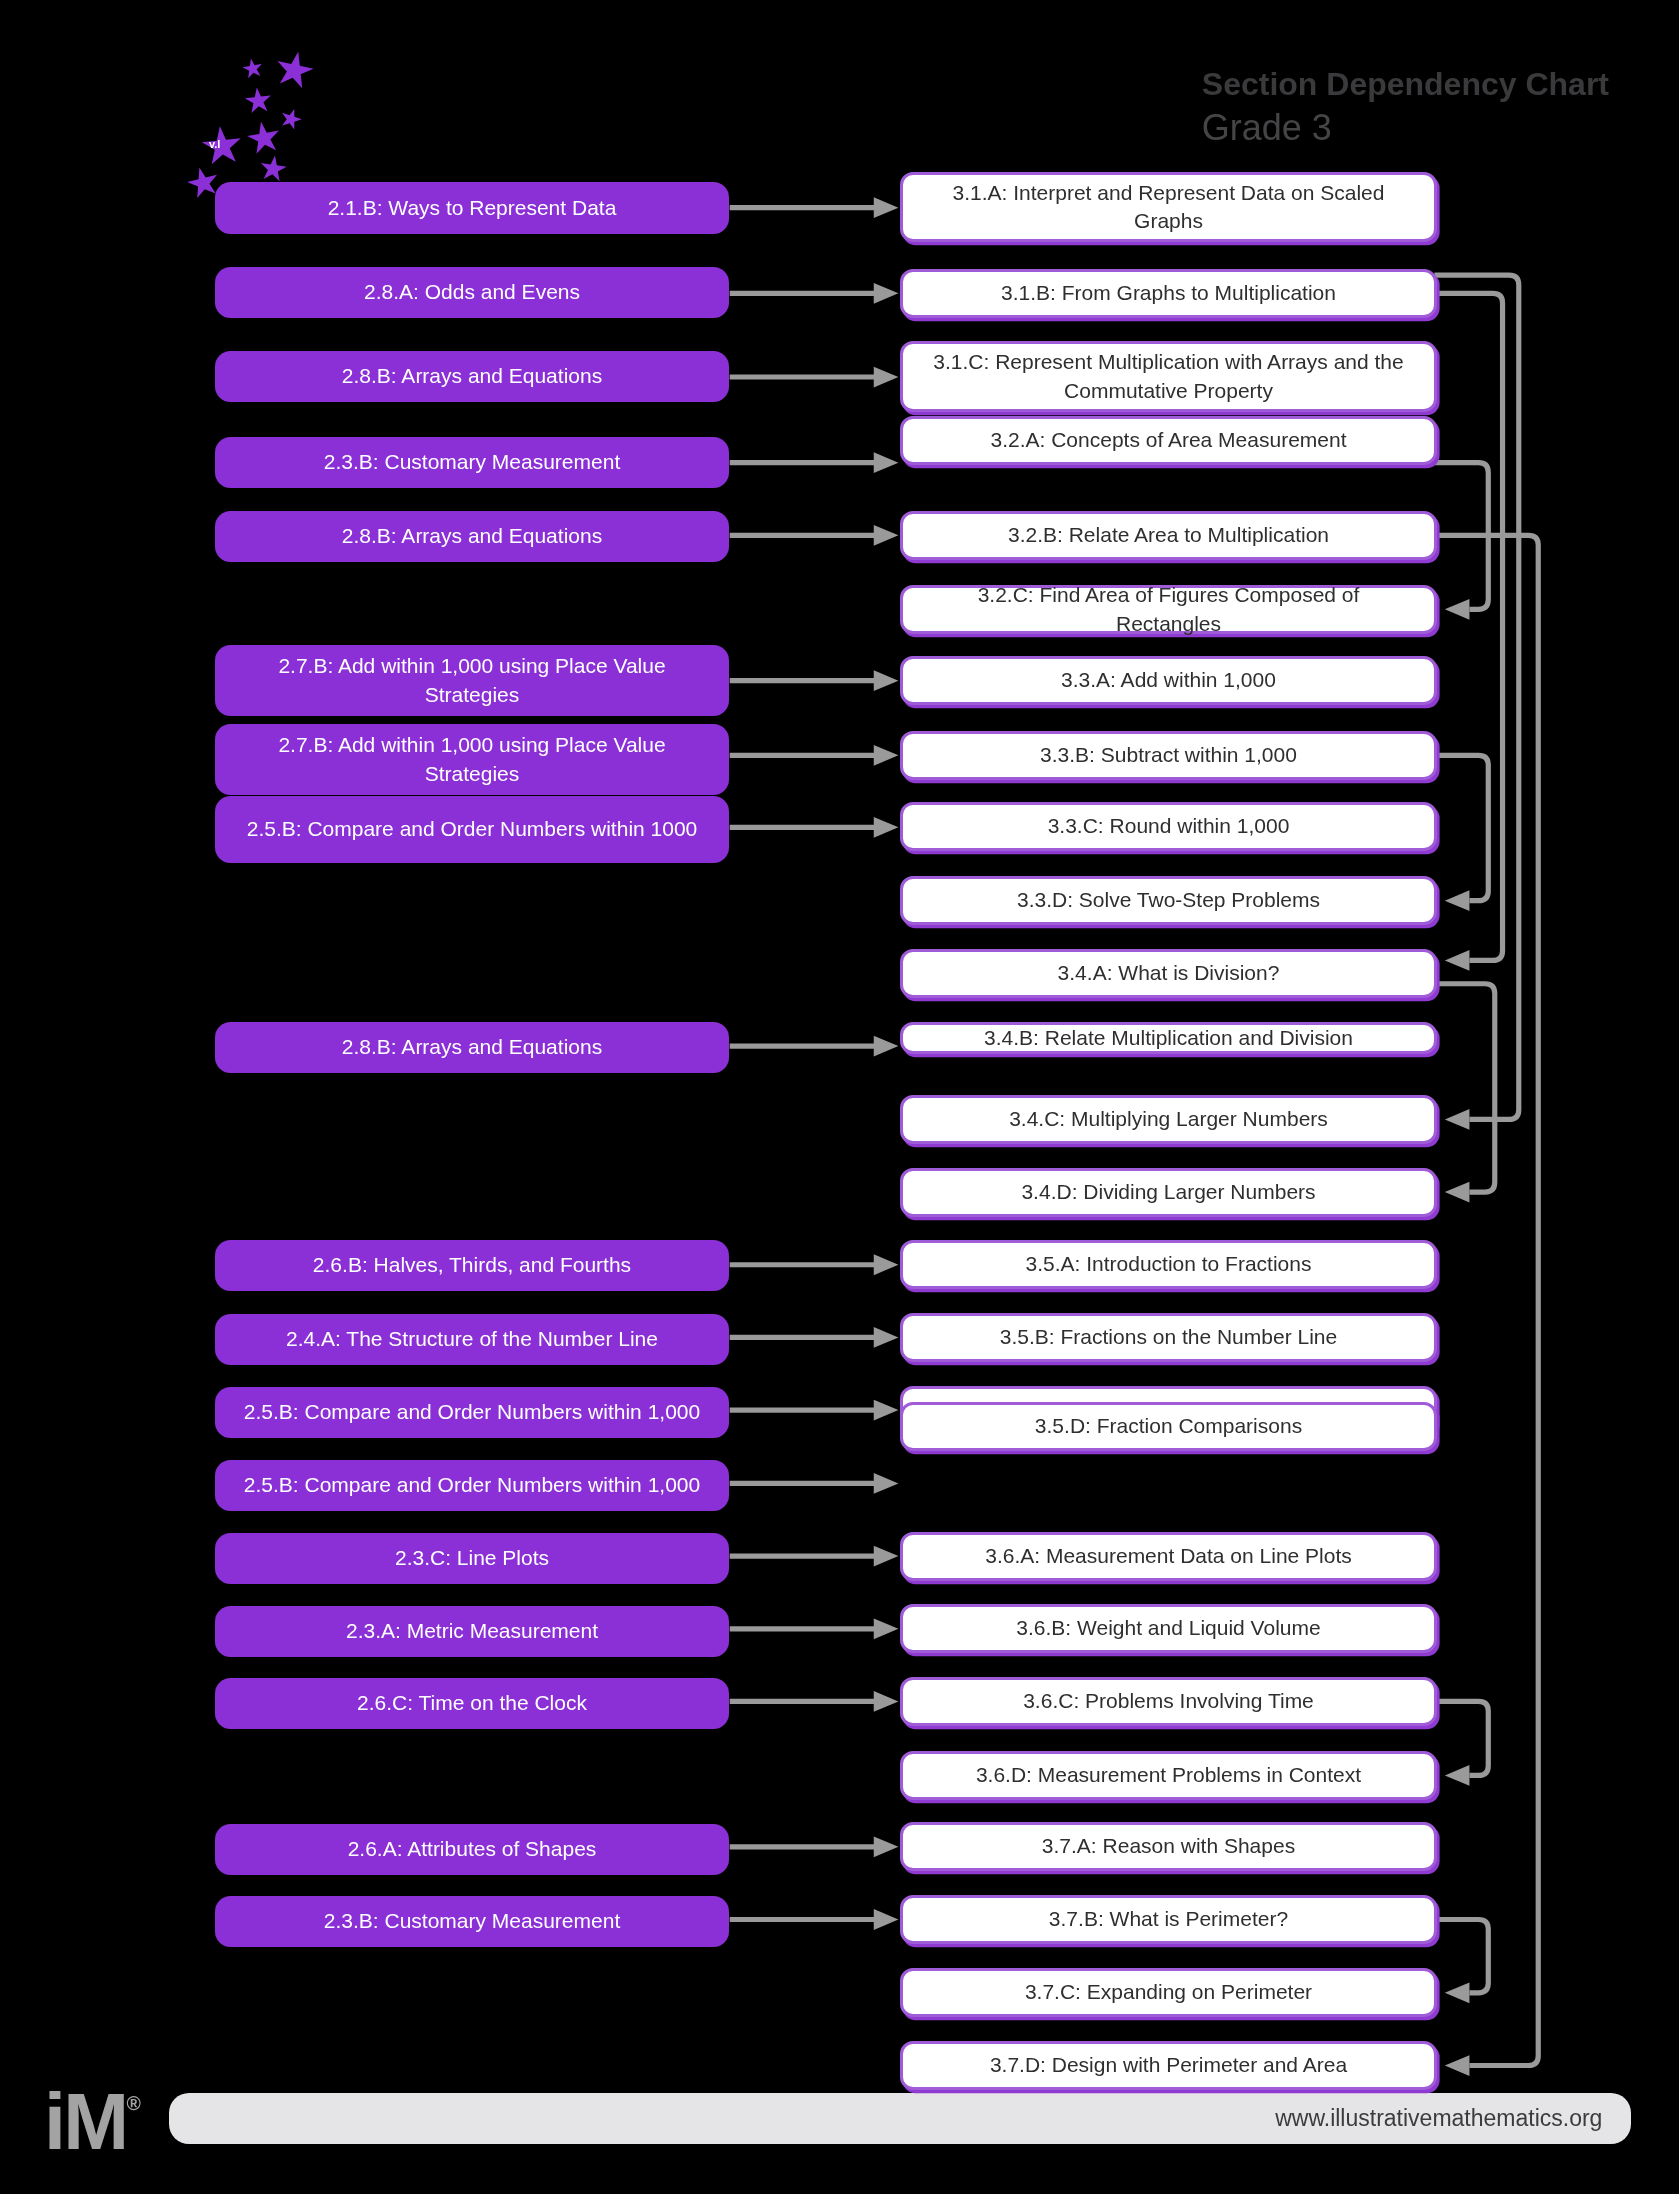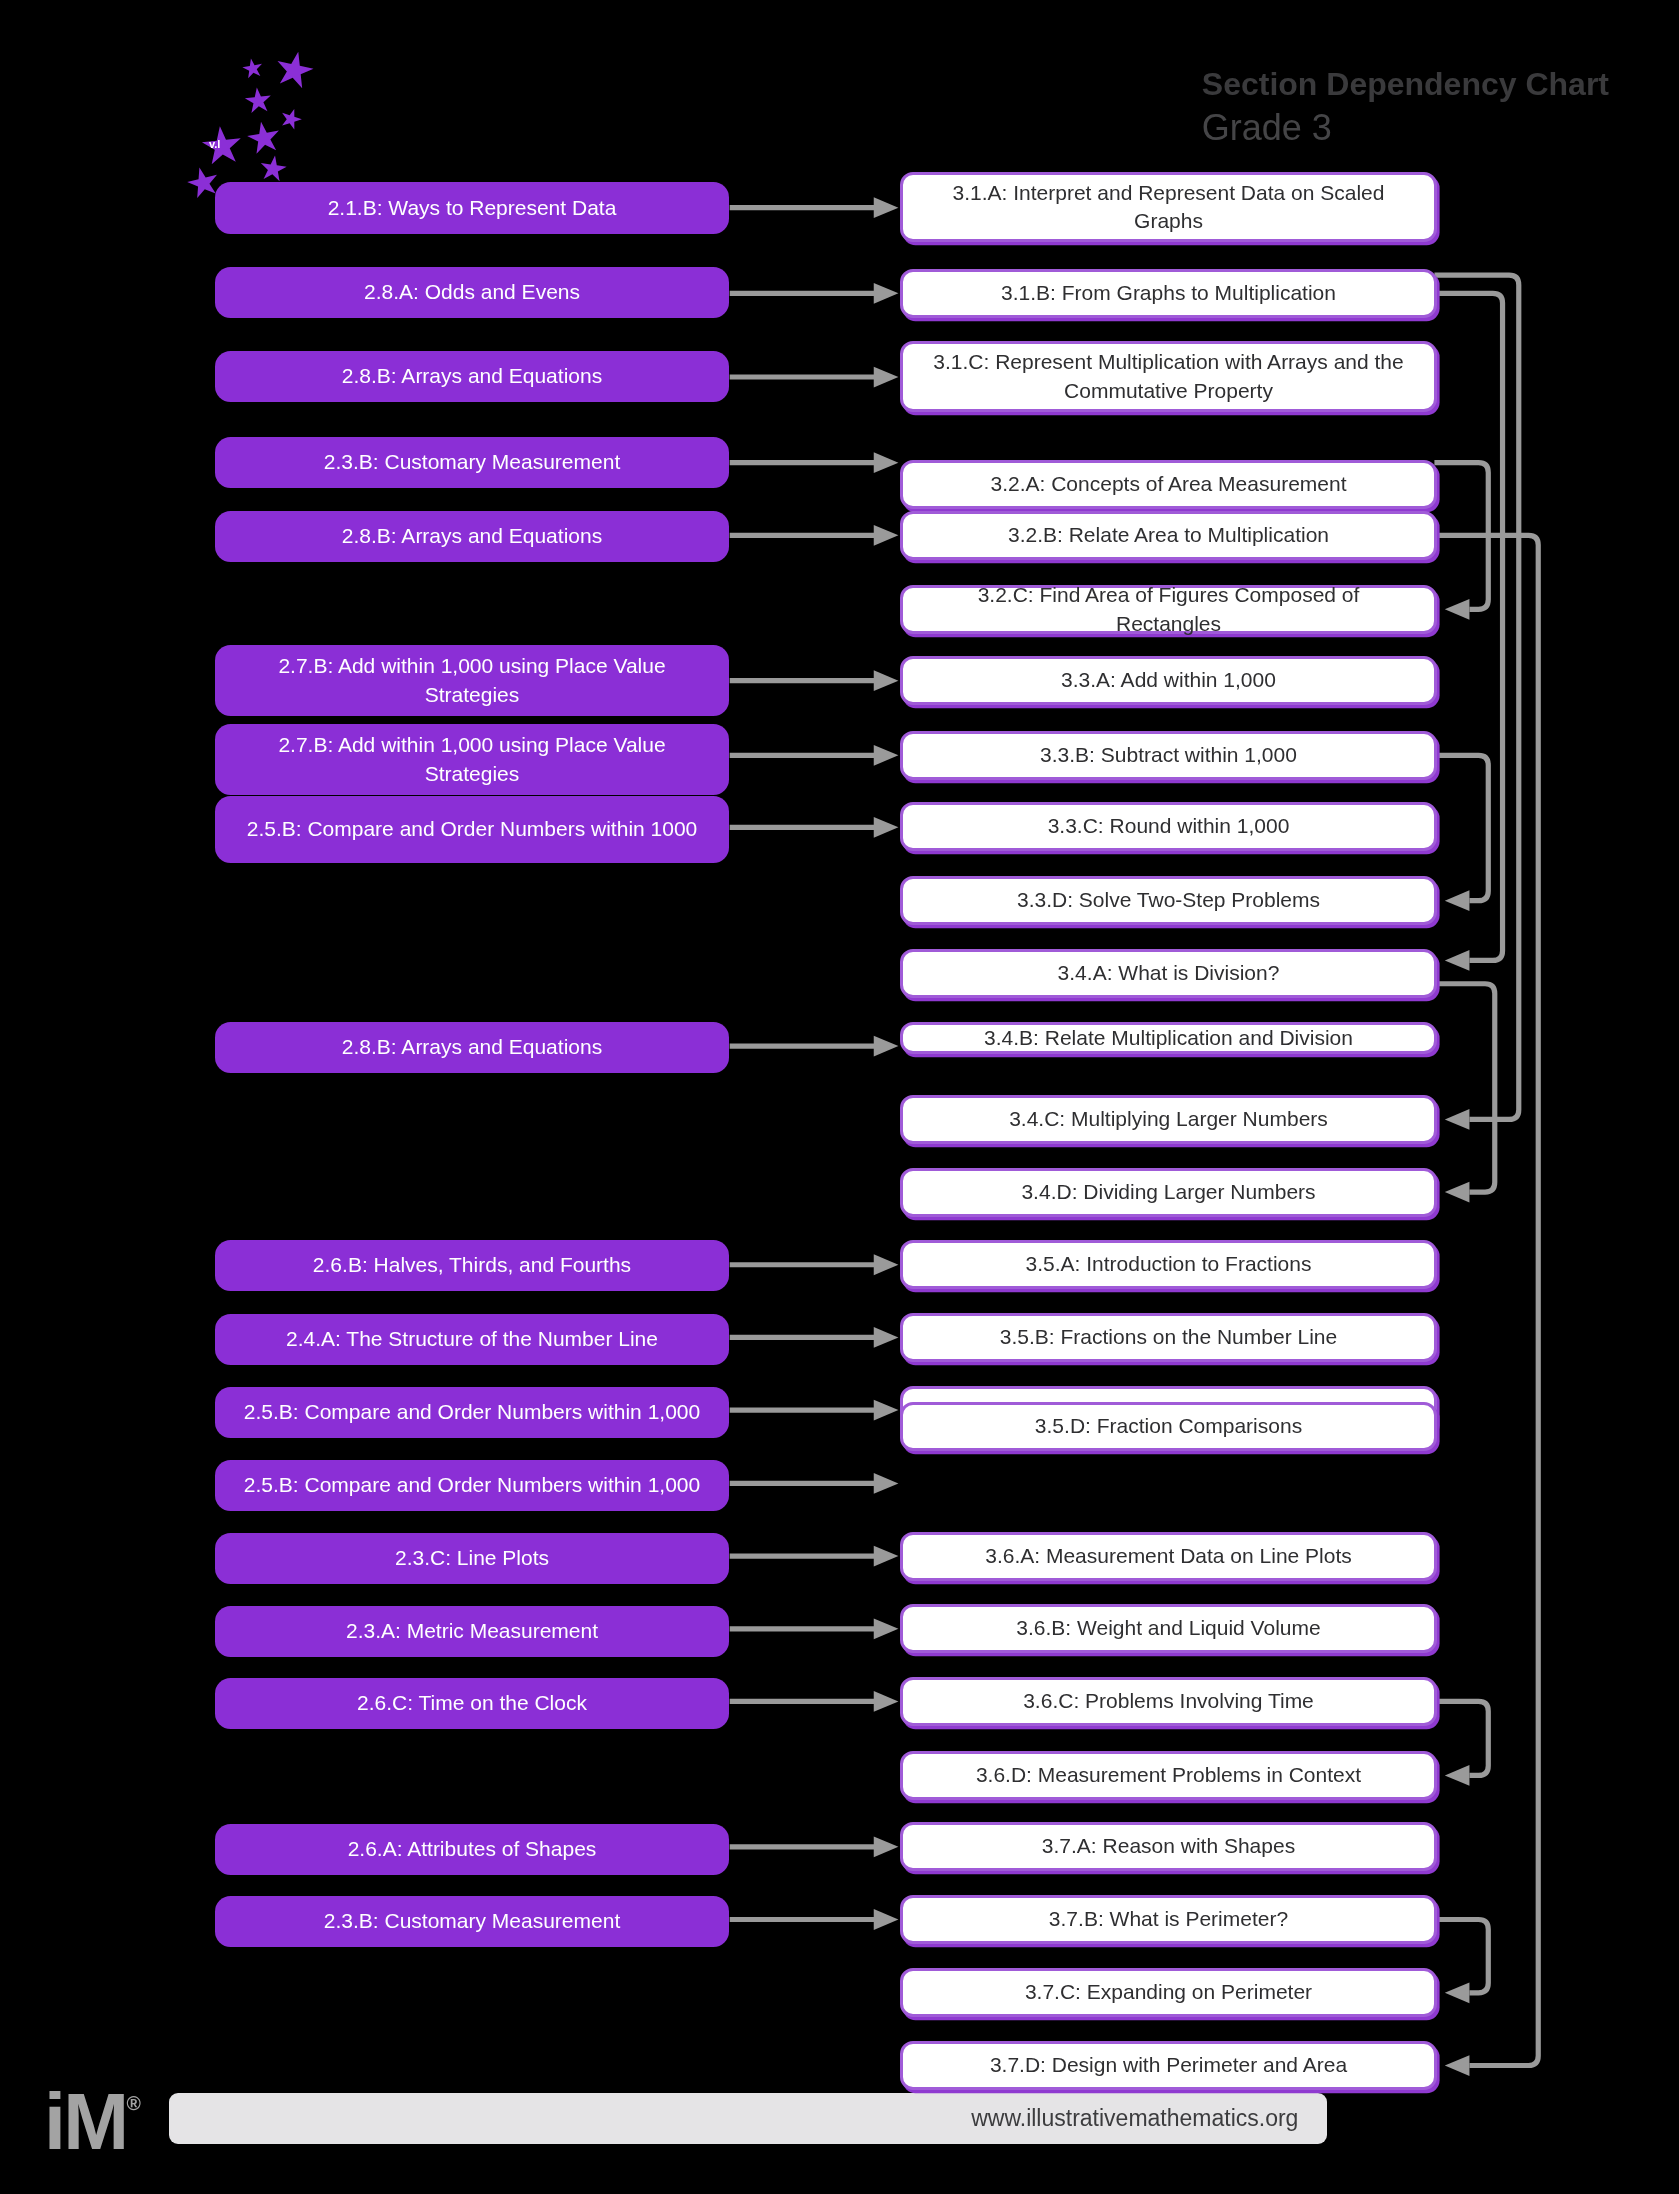--- a/index.html
+++ b/index.html
@@ -19,22 +19,22 @@
         display:flex;align-items:center;justify-content:center;text-align:center;
         color:#ffffff;font-size:21px;line-height:1.35;padding:0 23.4px;}
   .rbox{position:absolute;left:900px;width:537px;background:#ffffff;
         border:3.9px solid #a05bd8;border-radius:13px;box-shadow:2.6px 3.2px 0 #8f3ad0;
         display:flex;align-items:center;justify-content:center;text-align:center;
         color:#2f2f31;font-size:21px;line-height:1.35;padding:0 26px;}
   
   #arrows{position:absolute;left:0;top:0;z-index:0;}
   .lbox,.rbox{z-index:1;}
   
-  .footer-bar{position:absolute;left:169px;top:2093px;width:1158px;height:51px;
-        background:#e5e4e6;border-radius:9px;display:flex;align-items:center;
+  .footer-bar{position:absolute;left:169px;top:2093px;width:1462px;height:51px;
+        background:#e5e4e6;border-radius:20px;display:flex;align-items:center;
         justify-content:flex-end;padding-right:28.6px;}
   .footer-bar .url{font-size:23px;color:#3c3c3e;}
   .im-mark{position:absolute;left:44px;top:2082px;color:#a3a3a3;font-size:79px;
         font-weight:800;letter-spacing:-2.6px;line-height:1;}
   .im-mark sup{font-size:19.5px;font-weight:bold;vertical-align:39px;letter-spacing:0;}
 </style>
 </head>
 <body>
 
 <div id="page">
@@ -176,21 +176,21 @@
 
   <div class="rbox" style="top:172px;height:70px">
       <span>3.1.A: Interpret and Represent Data on Scaled Graphs</span>
     </div>
   <div class="rbox" style="top:269px;height:49px">
       <span>3.1.B: From Graphs to Multiplication</span>
     </div>
   <div class="rbox" style="top:341px;height:71px">
       <span>3.1.C: Represent Multiplication with Arrays and the Commutative Property</span>
     </div>
-  <div class="rbox" style="top:460px;height:49px">
+  <div class="rbox" style="top:416px;height:49px">
       <span>3.2.A: Concepts of Area Measurement</span>
     </div>
   <div class="rbox" style="top:511px;height:49px">
       <span>3.2.B: Relate Area to Multiplication</span>
     </div>
   <div class="rbox" style="top:585px;height:49px">
       <span>3.2.C: Find Area of Figures Composed of Rectangles</span>
     </div>
   <div class="rbox" style="top:656px;height:49px">
       <span>3.3.A: Add within 1,000</span>

